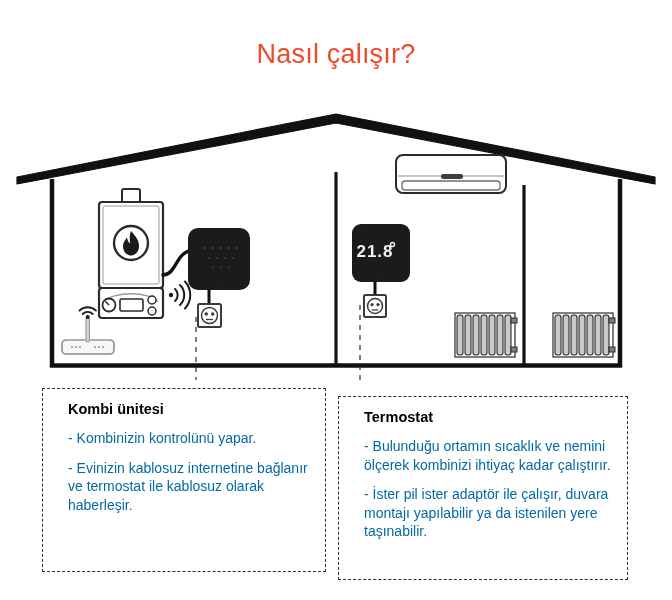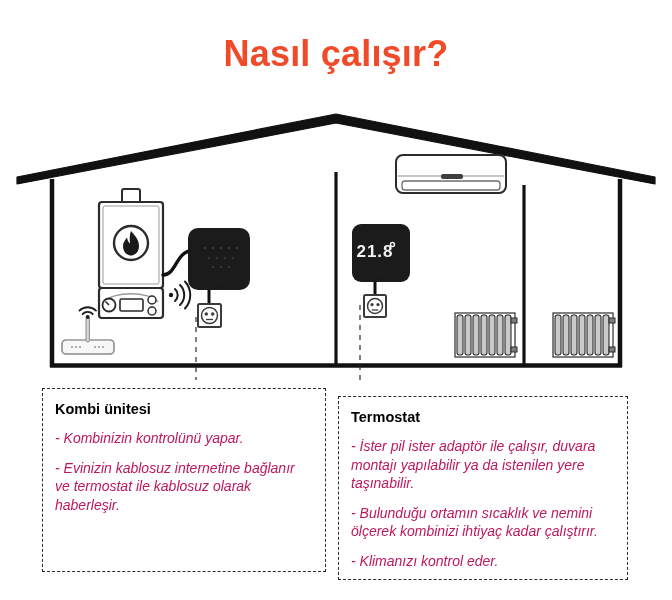--- a/index.html
+++ b/index.html
@@ -20,39 +20,39 @@
     left: 0; top: 0;
     width: 672px;
     height: 600px;
   }
   .title {
     position: absolute;
     left: 0;
     top: 38px;
     width: 672px;
     text-align: center;
-    font-size: 36px;
-    font-weight: bold;
+    font-size: 27px;
+    font-weight: normal;
     color: #F04A28;
     letter-spacing: 0.2px;
     line-height: 32px;
   }
   #scene {
     position: absolute;
     left: 0;
     top: 105px;
     width: 672px;
     height: 275px;
   }
   .infobox {
     position: absolute;
     border: 1px dashed #2b2b2b;
     box-sizing: border-box;
     background: transparent;
-    padding: 12px 12px 10px 12px;
+    padding: 12px 12px 10px 25px;
   }
   #box-left {
     left: 42px;
     top: 388px;
     width: 284px;
     height: 184px;
   }
   #box-right {
     left: 338px;
     top: 396px;
@@ -61,24 +61,23 @@
   }
   .box-title {
     font-size: 14.5px;
     font-weight: bold;
     color: #000;
     margin: 0 0 11px 0;
     line-height: 17px;
   }
   .box-para {
     font-size: 14px;
-    color: #be185d;
+    color: #0369a1;
     line-height: 18.5px;
     margin: 0 0 11px 0;
-    font-style: italic;
   }
   .box-para:last-child { margin-bottom: 12px; }
 </style>
 </head>
 <body>
 
 <div id="stage">
 
   <div class="title" style="color: rgb(240, 74, 40);">Nasıl çalışır?</div>
 
@@ -242,18 +241,17 @@
   </svg>
 
   <div class="infobox" id="box-left">
     <div class="box-title">Kombi ünitesi</div>
     <p class="box-para">- Kombinizin kontrolünü yapar.</p>
     <p class="box-para">- Evinizin kablosuz internetine bağlanır ve termostat ile kablosuz olarak haberleşir.</p>
   </div>
 
   <div class="infobox" id="box-right">
     <div class="box-title">Termostat</div>
+    <p class="box-para">- Bulunduğu ortamın sıcaklık ve nemini ölçerek kombinizi ihtiyaç kadar çalıştırır.</p>
     <p class="box-para">- İster pil ister adaptör ile çalışır, duvara montajı yapılabilir ya da istenilen yere taşınabilir.</p>
-    <p class="box-para">- Bulunduğu ortamın sıcaklık ve nemini ölçerek kombinizi ihtiyaç kadar çalıştırır.</p>
-    <p class="box-para">- Klimanızı kontrol eder.</p>
   </div>
 
 </div>
 
 </body></html>

